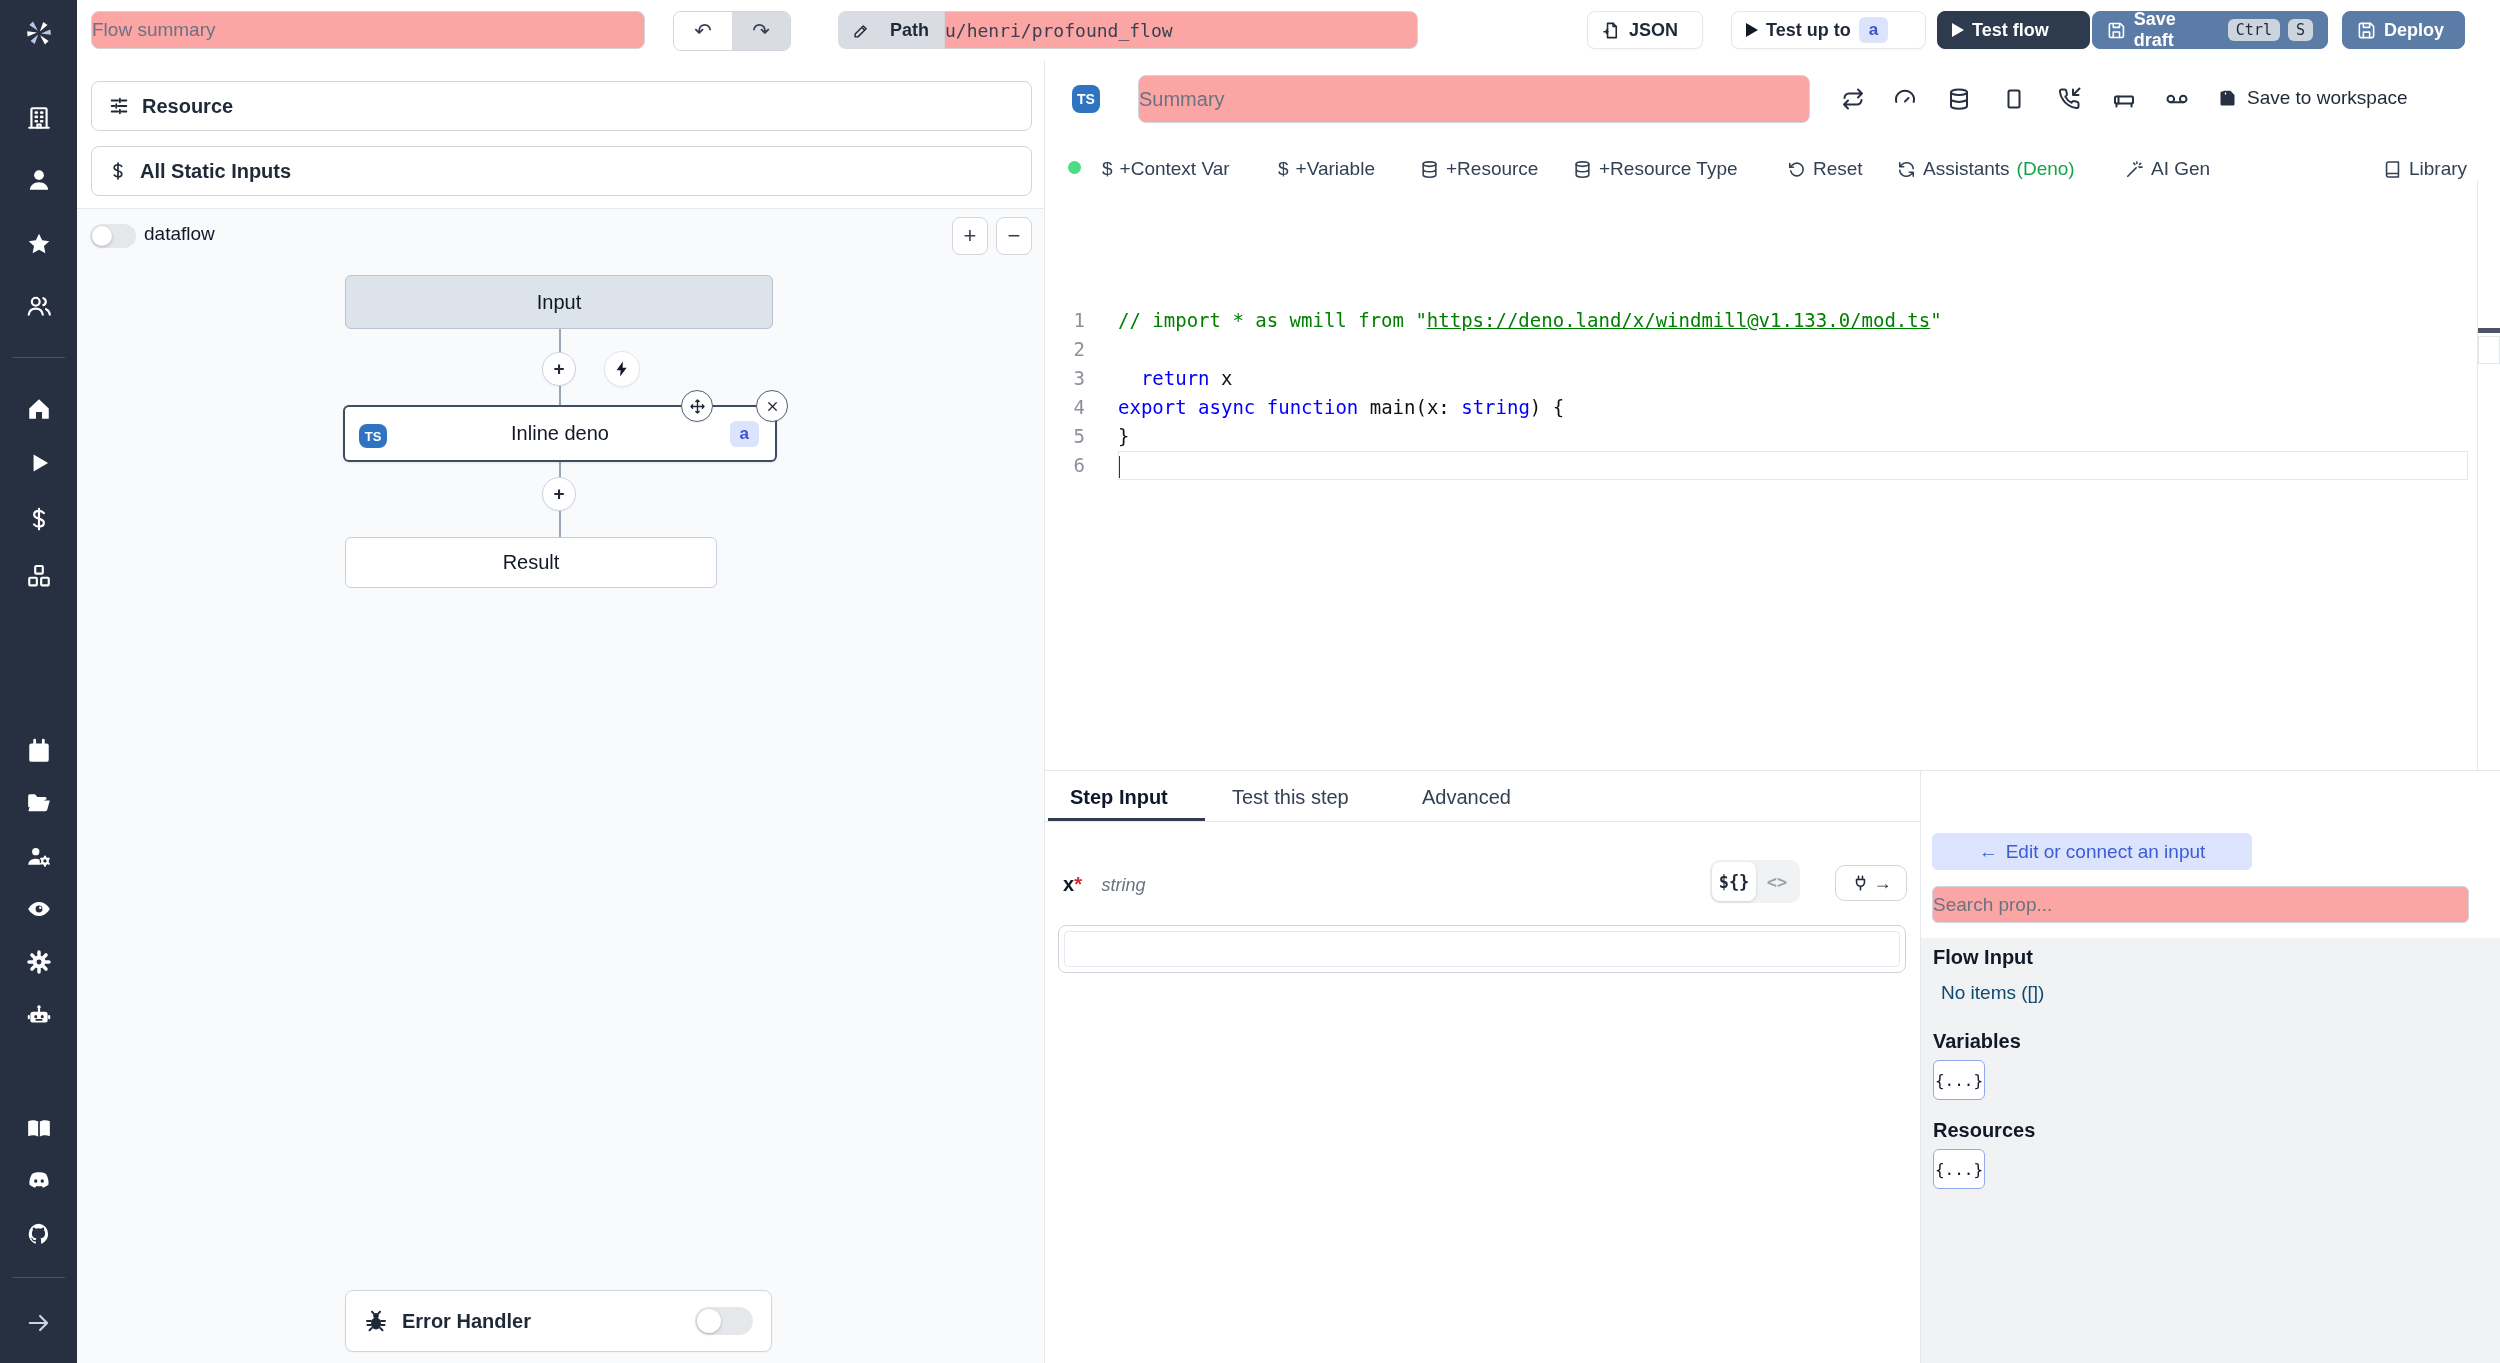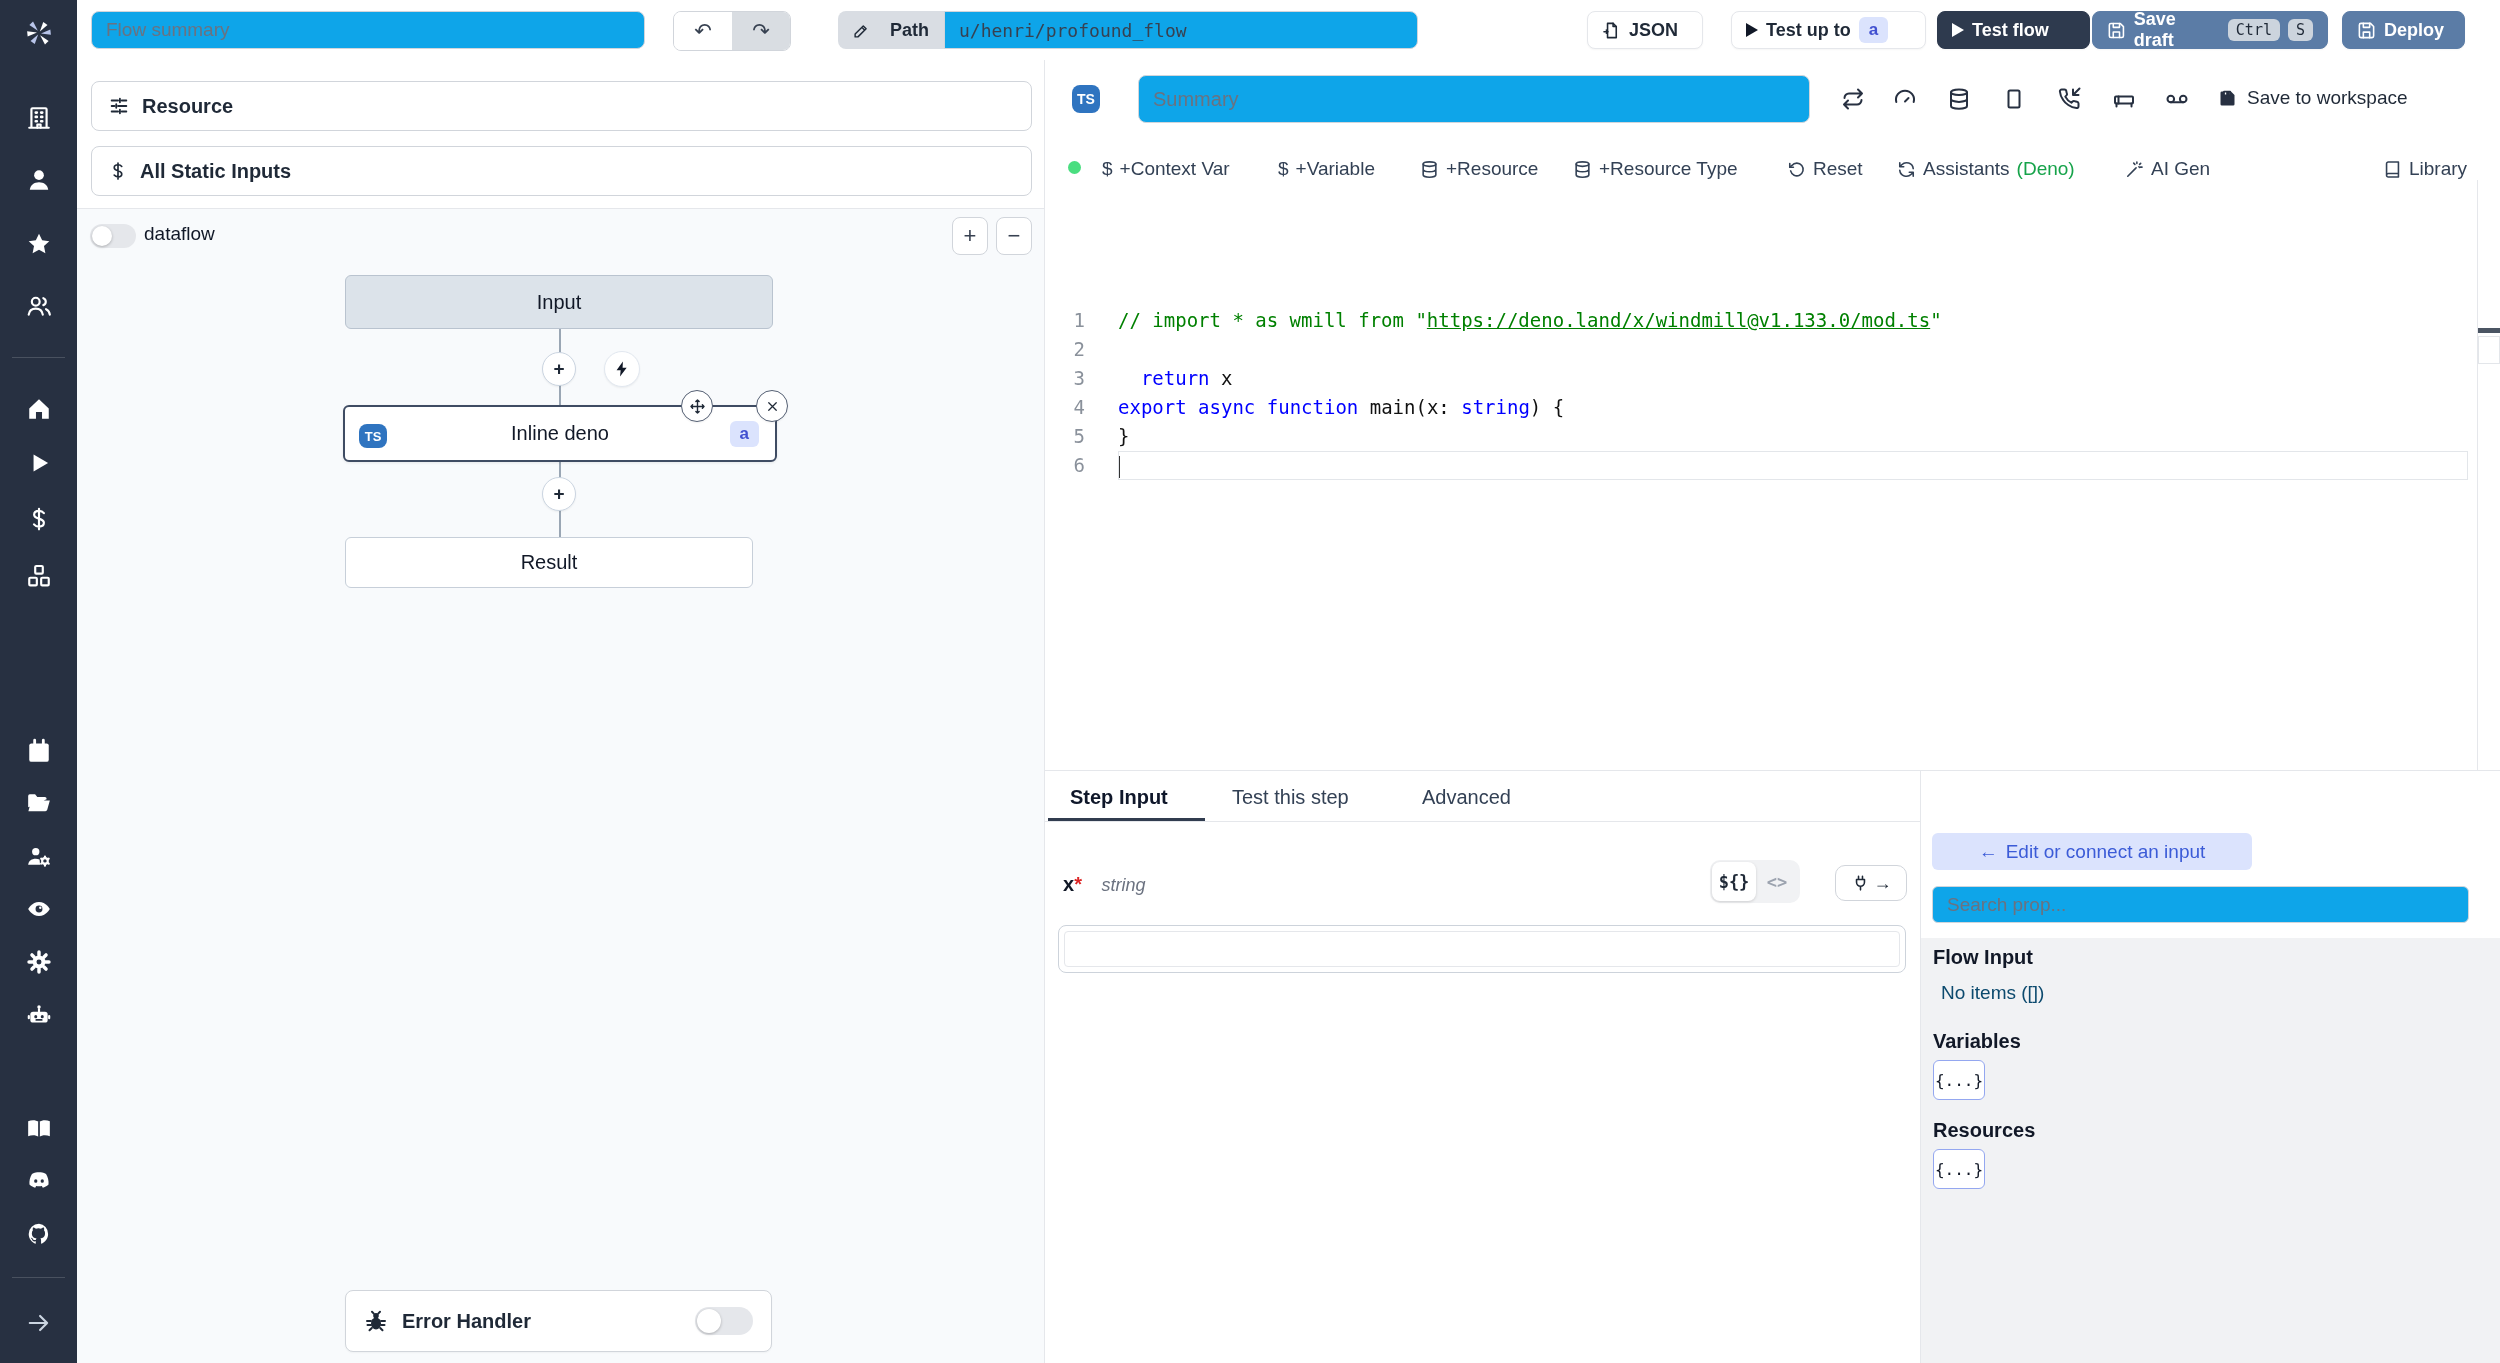--- a/index.html
+++ b/index.html
@@ -10,21 +10,21 @@
   svg.ic .fl{fill:currentColor;stroke:none;}
 
   
   .sidebar{left:0;top:0;width:77px;height:1363px;background:#273041;}
   .side-item{position:absolute;left:0;width:77px;display:flex;justify-content:center;color:#fff;cursor:pointer;}
   .side-div{position:absolute;left:12px;width:53px;border-top:1px solid rgba(255,255,255,.16);}
 
   
   .topbar{left:77px;top:0;width:2423px;height:60px;background:#fff;border-bottom:1px solid #e5e7eb;}
   .tb-input{position:absolute;top:11px;height:38px;border:1px solid #d1d5db;border-radius:8px;
-            font:19px "Liberation Sans",sans-serif;color:#374151;padding:0 14px;box-sizing:border-box;background:#0ea5e9;}
+            font:19px "Liberation Sans",sans-serif;color:#374151;padding:0 0;box-sizing:border-box;background:#fca5a5;}
   .tb-input::placeholder{color:#6b7280;}
   .btn{position:absolute;top:11px;height:38px;display:flex;align-items:center;gap:8px;border-radius:8px;
        font-size:18px;font-weight:600;padding:0 14px;box-sizing:border-box;cursor:pointer;
        border:1px solid #e5e7eb;background:#fff;color:#1f2937;box-shadow:0 1px 2px rgba(0,0,0,.04);}
   .btn.dark{background:#2e3a4e;border-color:#2e3a4e;color:#fff;}
   .btn.blue{background:#5b7ca6;border-color:#5b7ca6;color:#fff;}
   .undo-grp{position:absolute;left:673px;top:11px;width:116px;height:38px;border:1px solid #d1d5db;border-radius:8px;
             overflow:hidden;display:flex;}
   .undo-grp>div{width:58px;display:flex;align-items:center;justify-content:center;font-size:21px;color:#374151;cursor:pointer;}
   .path-chip{position:absolute;left:838px;top:11px;width:106px;height:38px;background:#d9dde3;border-radius:8px 0 0 8px;
@@ -308,21 +308,21 @@
         </svg>
     </div>
     <div class="node-circle" style="left:679px;top:330px;width:32px;height:32px;border-color:#556074">
       <svg class="ic" width="15" height="15" viewBox="0 0 24 24">
           <path d="M6 6l12 12M18 6 6 18"></path>
         </svg>
     </div>
 
     <div class="node-circle" style="left:465px;top:417px;width:34px;height:34px;font-size:19px;font-weight:700">+</div>
 
-    <div class="gnode" style="left:268px;top:477px;width:408px;height:51px;background:#fff;border:1px solid #c7cfd9">
+    <div class="gnode" style="left:268px;top:477px;width:372px;height:51px;background:#fff;border:1px solid #c7cfd9">
       <span>Result</span>
     </div>
 
     <div class="errbox">
       <svg class="ic" width="24" height="24" viewBox="0 0 24 24" style="color:#1f2937">
         <ellipse class="fl" cx="12" cy="14.5" rx="5" ry="6"></ellipse>
           <circle class="fl" cx="12" cy="6.8" r="2.8"></circle>
         <path d="M9.8 4.6 8 2.8M14.2 4.6 16 2.8M7 12H3M7 16H3.5M7.8 19l-2.3 2.3M17 12h4M17 16h3.5M16.2 19l2.3 2.3"></path>
       </svg>
       <span style="font-size:20px;font-weight:600;color:#1f2937">Error Handler</span>

